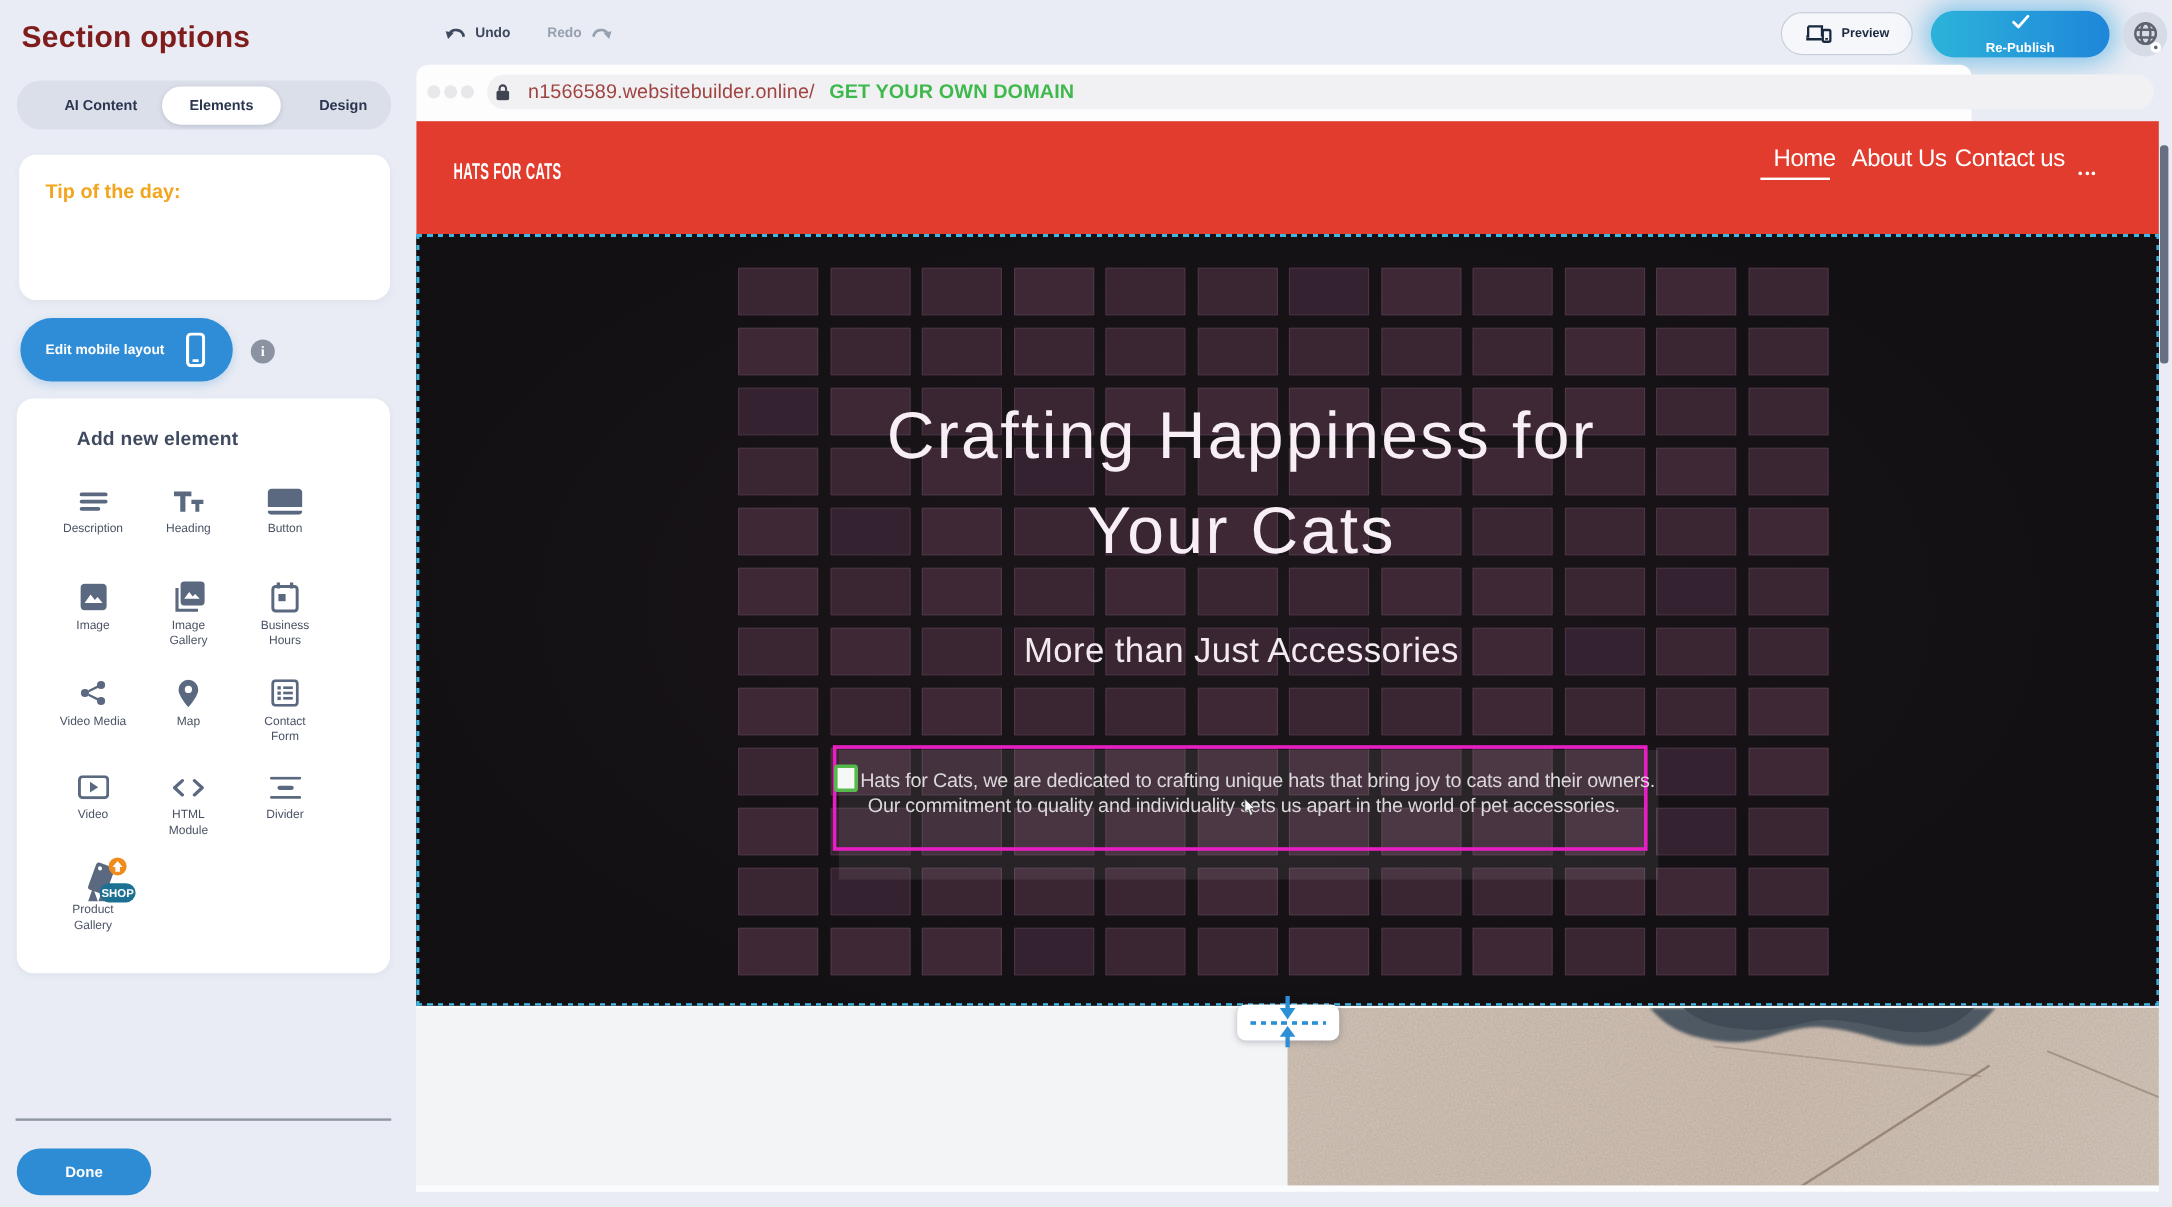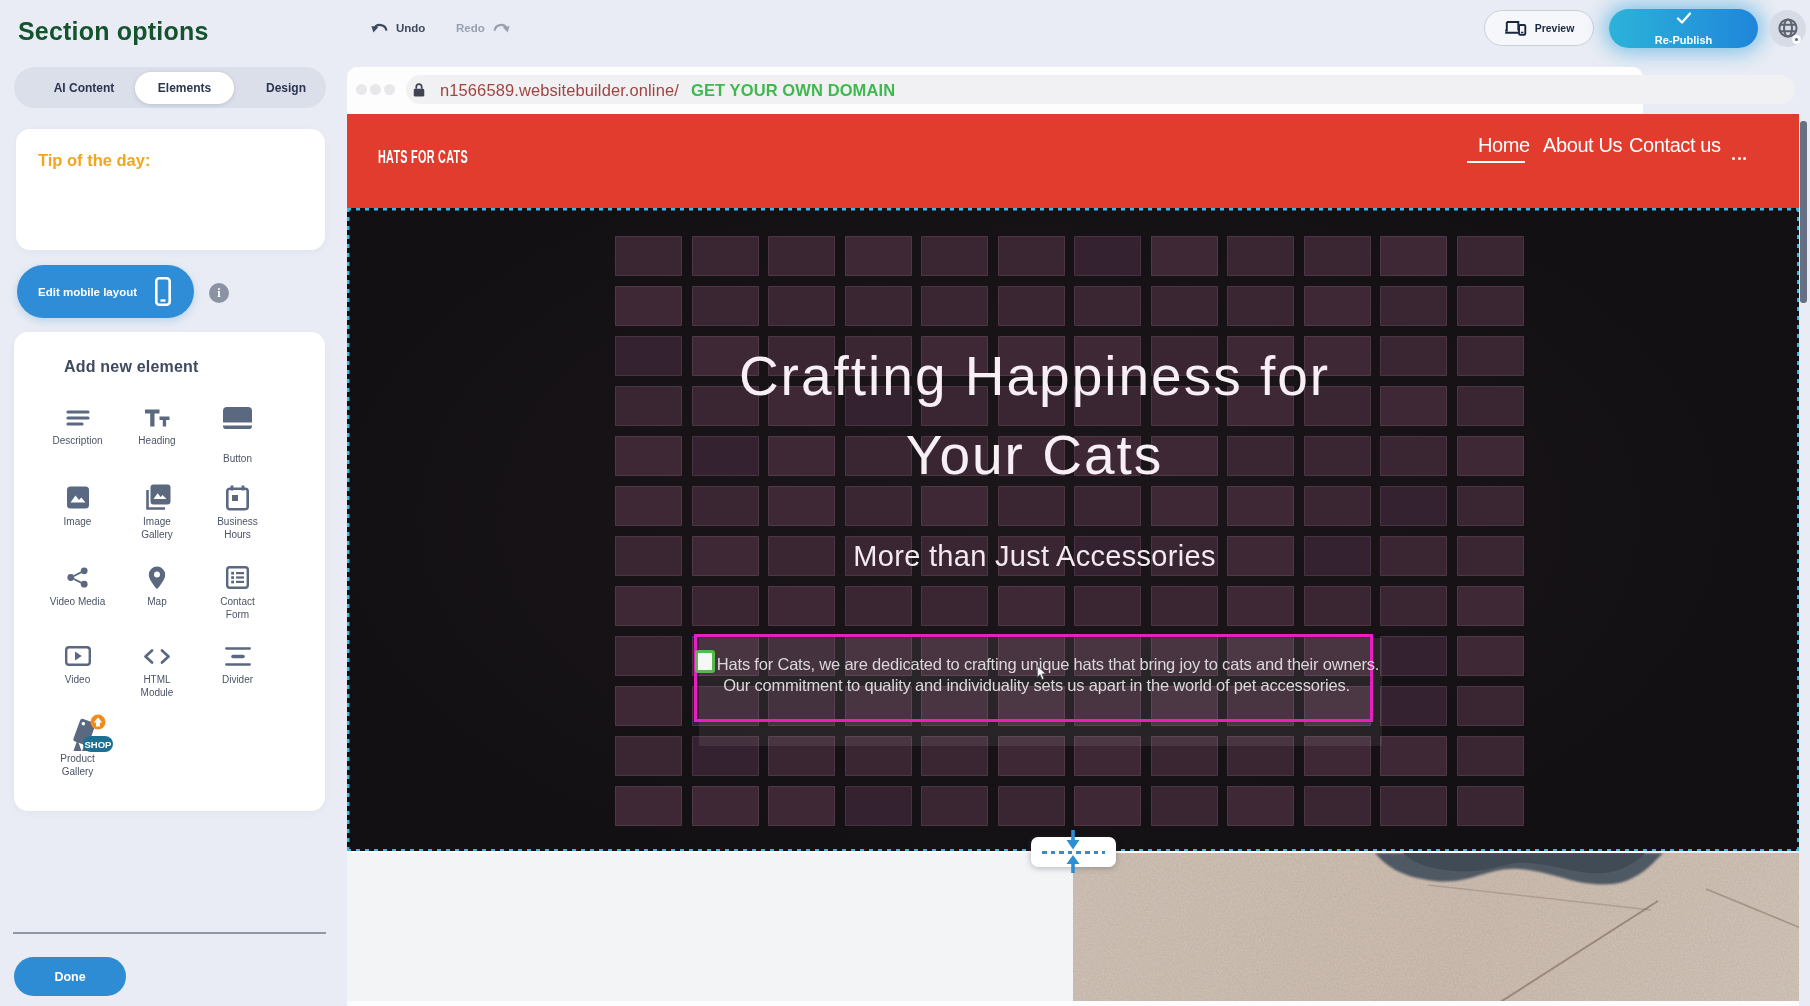--- a/index.html
+++ b/index.html
@@ -1,21 +1,21 @@
 <!DOCTYPE html>
 <html><head>
 <meta charset="utf-8">
 <style>
 * { margin:0; padding:0; box-sizing:border-box; }
 html,body { width:1810px; height:1006px; overflow:hidden; }
 body { font-family:"Liberation Sans", sans-serif; background:#e9ecf4; position:relative; }
 .abs { position:absolute; }
 
 
-.sec-title { left:18px; top:17px; font-size:25px; font-weight:bold; color:#14532d; letter-spacing:0.2px; }
+.sec-title { left:18px; top:17px; font-size:25px; font-weight:bold; color:#7f1d1d; letter-spacing:0.2px; }
 .undo { left:371px; top:21px; display:flex; align-items:center; gap:8px; color:#3d495e; font-weight:bold; font-size:11.5px; }
 .redo { left:456px; top:21px; display:flex; align-items:center; gap:8px; color:#98a1b0; font-weight:bold; font-size:11.5px; }
 .btn-preview { left:1484px; top:10px; width:110px; height:36px; border:1.5px solid #c9cfda; border-radius:18px; background:rgba(253,254,255,0.65); display:flex; align-items:center; justify-content:center; gap:8px; color:#19273f; font-weight:bold; font-size:10.5px; }
 .btn-republish { left:1609px; top:9px; width:149px; height:39px; border-radius:20px; background:linear-gradient(90deg,#2cb3d9,#1f86da); box-shadow:0 0 20px 5px rgba(44,163,220,0.55); display:flex; align-items:center; justify-content:center; gap:9px; color:#fff; font-weight:bold; font-size:11px;flex-direction:column; }
 .globe { left:1769px; top:10px; width:37px; height:37px; border-radius:50%; background:#d7dbe5; display:flex; align-items:center; justify-content:center; }
 .globe .dot { position:absolute; left:22.5px; top:24.5px; width:9px; height:9px; border-radius:50%; background:#5d6470; border:3px solid #fbfcfe; }
 
 
 .tabs { left:14px; top:67px; width:312px; height:41px; background:#dbdfe9; border-radius:21px; }
 .tabs .t { position:absolute; top:0; height:41px; display:flex; align-items:center; justify-content:center; font-size:12px; font-weight:bold; color:#2a3550; }
@@ -32,21 +32,21 @@
 
 .elcard { left:14px; top:332px; width:311px; height:479px; background:#fff; border-radius:14px; box-shadow:0 2px 6px rgba(80,95,130,0.06); }
 .elcard h4 { position:absolute; left:50px; top:26px; font-size:16px; font-weight:bold; color:#3f4a5f; letter-spacing:0.2px; }
 .el { position:absolute; width:90px; text-align:center; color:#4a5365; font-size:10px; line-height:13.2px; }
 .el svg { display:block; margin:0 auto; }
 
 .sb-divider { left:13px; top:932px; width:313px; height:1.5px; background:#8f97a3; }
 .btn-done { left:14px; top:957px; width:112px; height:39px; border-radius:19.5px; background:#2e8cd5; color:#fff; font-size:12.5px; font-weight:bold; display:flex; align-items:center; justify-content:center; }
 
 
-.canvas { left:347px; top:67px; width:1296px; height:939px; background:#fdfdfe; border-radius:10px 10px 0 0; }
+.canvas { left:347px; top:54px; width:1296px; height:939px; background:#fdfdfe; border-radius:10px 10px 0 0; }
 .urlpill { position:absolute; left:59px; top:7.5px; width:1389px; height:29.5px; background:#f1f1f3; border-radius:15px; }
 .dots i { position:absolute; top:17px; width:11px; height:11px; border-radius:50%; background:#e8e8ea; }
 .url { position:absolute; left:93px; top:14px; font-size:16.5px; color:#a04442; letter-spacing:0.1px; }
 .getdomain { position:absolute; left:344px; top:14px; font-size:16.5px; font-weight:bold; color:#3fb94e; letter-spacing:0.1px; }
 
 .siteheader { position:absolute; left:0; top:47px; width:1452px; height:94px; background:#e23c2f;text-align:right; }
 .logo { position:absolute; left:31px; top:32px; font-size:19px; font-weight:bold; color:#fff; letter-spacing:0.5px; transform:scale(0.57,1); transform-origin:left center; white-space:nowrap; }
 .nav span { position:absolute; top:20px; font-size:20px; color:#fff; letter-spacing:-0.4px; }
 .nav .underline { position:absolute; left:1120px; top:46.5px; width:58px; height:2.7px; background:#fff; }
 
@@ -171,21 +171,21 @@
           <path d="M15.5 7.5 h10 v3.4 h-3.4 v6.6 h-3.3 v-6.6 h-3.3 Z"></path>
         </g>
       </svg>
       <div style="margin-top:7.5px">Heading</div>
     </div>
     <div class="el" style="left:178.5px;top:75.0px">
       <svg width="29" height="22" viewBox="0 0 29 22">
         <path d="M0 4 a4 4 0 0 1 4 -4 h21 a4 4 0 0 1 4 4 v11.5 h-29 Z" fill="#5a6880"></path>
         <path d="M0 18.6 h29 v-0.2 a3.4 3.4 0 0 1 -3.4 3.6 h-22.2 a3.4 3.4 0 0 1 -3.4 -3.6 Z" fill="#5a6880"></path>
       </svg>
-      <div style="margin-top:23px">Button</div>
+      <div style="margin-top:5.0px">Button</div>
     </div>
     <div class="el" style="left:18.5px;top:154.0px">
       <svg width="22" height="23" viewBox="0 0 22 23">
         <rect x="0" y="0.5" width="22" height="22" rx="3.5" fill="#5a6880"></rect>
         <path d="M3.5 16.5 L8.5 9.5 L12 14 L14.3 11.6 L18.5 16.5 Z" fill="#fff"></path>
       </svg>
       <div style="margin-top:5.5px">Image</div>
     </div>
     <div class="el" style="left:98.0px;top:151.5px">
       <svg width="27" height="28" viewBox="0 0 27 28">

